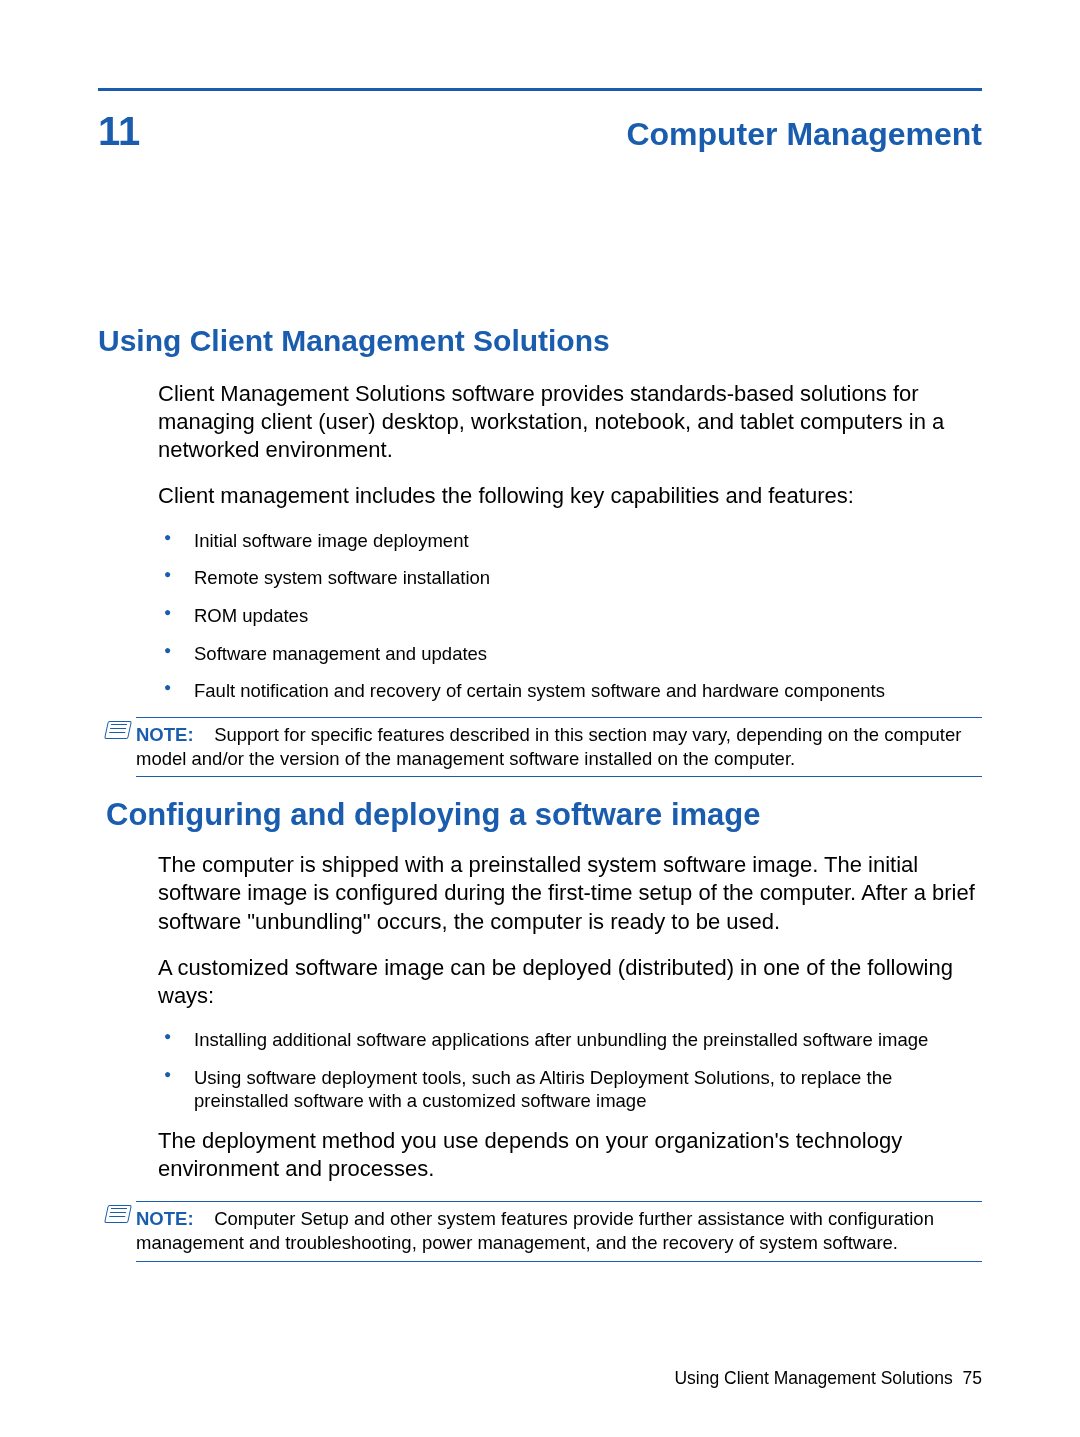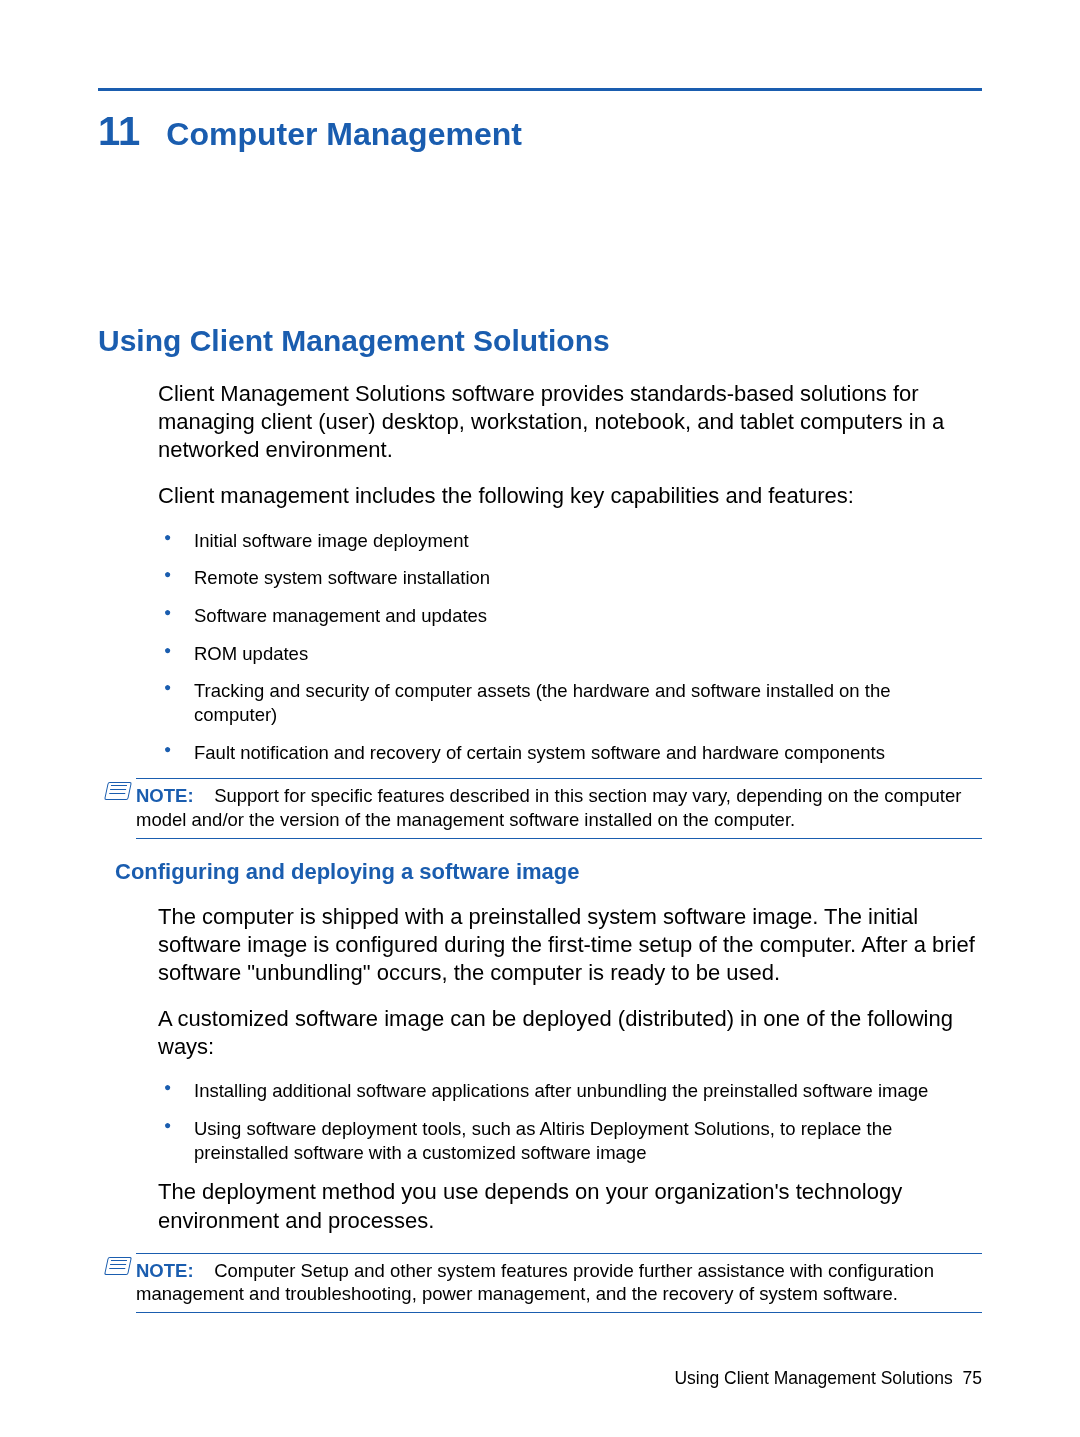--- a/index.html
+++ b/index.html
@@ -16,42 +16,43 @@
   .rule-top {
     border-top: 3px solid #1a5daf;
     height: 0;
     margin-bottom: 18px;
   }
   .chapter {
     display: flex;
     align-items: baseline;
     gap: 26px;
     margin-bottom: 170px;
+    justify-content: space-between;
   }
   .chapter-num {
     font-size: 40px;
     font-weight: bold;
     color: #1a5daf;
   }
   .chapter-title {
     font-size: 32px;
     font-weight: bold;
     color: #1a5daf;
   }
   .h1 {
     font-size: 30px;
     font-weight: bold;
     color: #1a5daf;
     margin-bottom: 22px;
   }
   .h2 {
-    font-size: 22px;
+    font-size: 31px;
     font-weight: bold;
     color: #1a5daf;
-    margin: 20px 0 18px 17px;
+    margin: 20px 0 18px 8px;
   }
   .body-indent {
     margin-left: 60px;
   }
   .para {
     font-size: 22px;
     line-height: 1.28;
     margin-bottom: 18px;
   }
   ul.bullets {
@@ -136,23 +137,22 @@
   </div>
 
   <div class="h1">Using Client Management Solutions</div>
 
   <div class="body-indent">
     <p class="para">Client Management Solutions software provides standards-based solutions for managing client (user) desktop, workstation, notebook, and tablet computers in a networked environment.</p>
     <p class="para">Client management includes the following key capabilities and features:</p>
     <ul class="bullets">
       <li>Initial software image deployment</li>
       <li>Remote system software installation</li>
+      <li>ROM updates</li>
       <li>Software management and updates</li>
-      <li>ROM updates</li>
-      <li>Tracking and security of computer assets (the hardware and software installed on the computer)</li>
       <li>Fault notification and recovery of certain system software and hardware components</li>
     </ul>
   </div>
 
   <div class="note-box">
     <span class="note-icon">
         <span class="lines"></span>
       </span>
     <span class="note-label">NOTE:</span>
     <span>&nbsp;&nbsp;</span>

